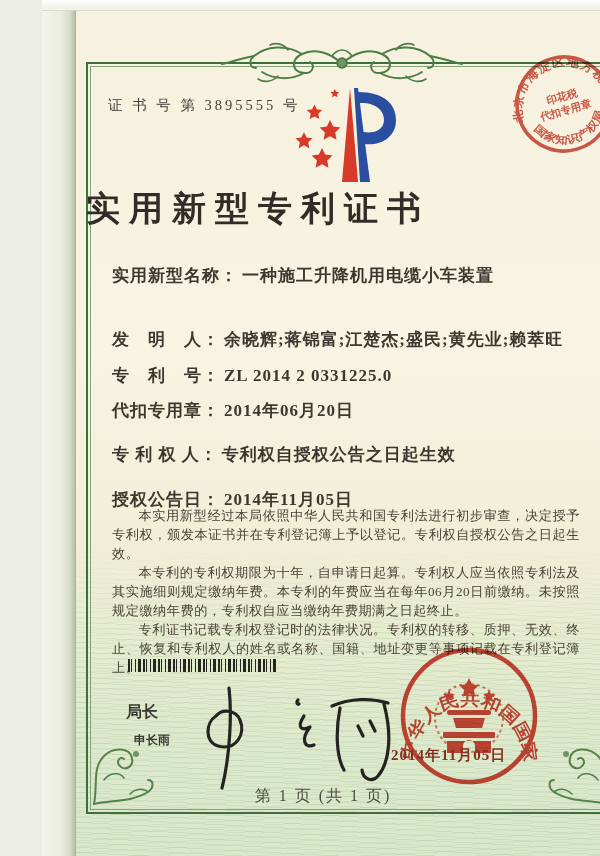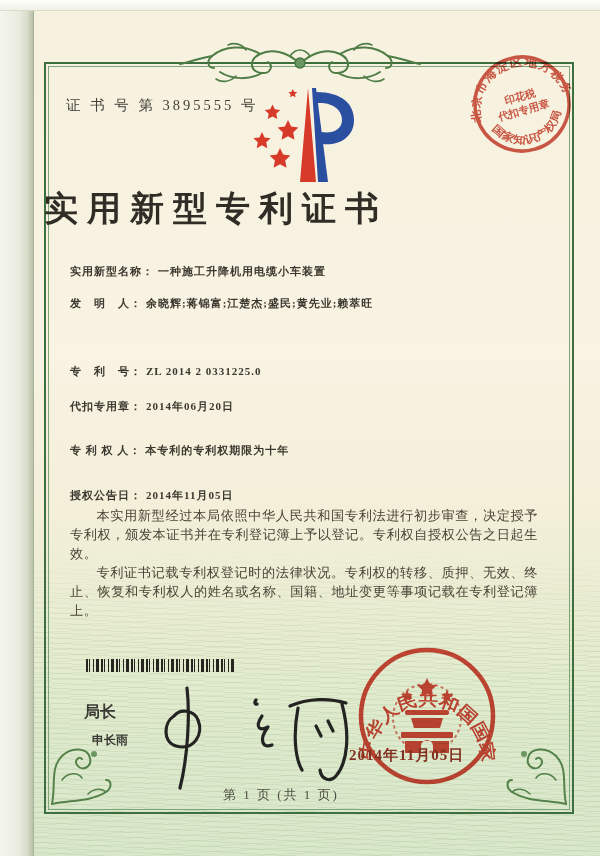--- a/index.html
+++ b/index.html
@@ -1,41 +1,41 @@
 <!DOCTYPE html>
 <html><head>
 <meta charset="utf-8">
 <style>
   html,body{margin:0;padding:0;}
   body{width:600px;height:856px;position:relative;overflow:hidden;
        background:#eceee6;font-family:"Liberation Serif","DejaVu Serif",serif;}
   #paper{position:absolute;inset:0;
-    background:linear-gradient(180deg,#f7f2df 0%,#f8f3e2 42%,#f3efd9 60%,#e9edd2 72%,#dfeacd 84%,#d9e7ca 100%);}
+    background:linear-gradient(180deg,#f7f2df 0%,#f8f3e2 42%,#f3efd9 60%,#e9edd2 72%,#dfeacd 84%,#d9e7ca 100%);margin-left:42px;}
   .guilloche{position:absolute;left:0;right:0;top:545px;bottom:0;pointer-events:none;
     background:
       repeating-linear-gradient(3deg, rgba(112,158,92,.12) 0 1px, transparent 1px 5px),
       repeating-linear-gradient(-3deg, rgba(112,158,92,.09) 0 1px, transparent 1px 6px);
     -webkit-mask-image:linear-gradient(180deg,transparent 0,#000 32%);
     mask-image:linear-gradient(180deg,transparent 0,#000 32%);}
   .strip-top{position:absolute;left:0;top:0;width:600px;height:10px;
     background:linear-gradient(180deg,#fdfdfb,#f0f1e7);border-bottom:1px solid #dadcc9;z-index:9;}
   .strip-left{position:absolute;left:0;top:0;width:34px;height:856px;z-index:9;
     background:linear-gradient(90deg,#f4f5ee 0%,#e9ecdf 55%,#d9ddcb 80%,#b9c2aa 96%,#9fab90 100%);}
   .frame{position:absolute;left:44px;top:62px;width:526px;height:748px;
     border:2px solid #3e6f3e;z-index:2;}
   .frame::before{content:"";position:absolute;inset:2px;border:1px solid #7fa477;}
   .cert-number{position:absolute;left:66px;top:96px;font-size:14.5px;letter-spacing:3px;
     color:#45413a;z-index:3;}
   .title{position:absolute;left:44px;top:186px;width:526px;text-align:left;
     font-size:34px;font-weight:bold;letter-spacing:9px;color:#312d26;z-index:3;}
   .fields{position:absolute;left:0;top:0;z-index:3;}
-  .frow{position:absolute;left:70px;width:480px;white-space:nowrap;font-size:11px;color:#3d382f;}
+  .frow{position:absolute;left:70px;width:480px;white-space:nowrap;font-size:17px;color:#3d382f;}
   .frow .lb{font-weight:bold;letter-spacing:1px;}
   .frow .vl{font-weight:bold;letter-spacing:1px;margin-left:4px;}
-  .r0{top:264px}.r1{top:296px}.r2{top:364px}.r3{top:399px}.r4{top:443px}.r5{top:488px}
+  .r0{top:264px}.r1{top:328px}.r2{top:364px}.r3{top:399px}.r4{top:443px}.r5{top:488px}
   .paras{position:absolute;left:70px;top:506px;width:468px;z-index:3;}
   .paras p{margin:0;text-indent:2em;font-size:13.2px;line-height:19px;color:#4a4337;
     text-align:justify;letter-spacing:.5px;}
   .barcode{position:absolute;left:86px;top:659px;width:150px;height:13px;z-index:3;
     background:repeating-linear-gradient(90deg,#26251f 0 2px,transparent 2px 3px,#26251f 3px 4px,
       transparent 4px 7px,#26251f 7px 8px,transparent 8px 10px,#26251f 10px 13px,transparent 13px 15px);}
   .director-title{position:absolute;left:84px;top:702px;font-size:16px;font-weight:bold;
     color:#3a3a34;z-index:3;font-family:Liberation Sans, sans-serif;}
   .director-name{position:absolute;left:92px;top:732px;font-size:12px;font-weight:bold;
     color:#3a3a34;z-index:3;font-family:Liberation Mono, monospace;}
@@ -44,21 +44,21 @@
   .seal-date{position:absolute;left:349px;top:746px;width:150px;font-size:15px;font-weight:bold;
     color:#82301f;letter-spacing:1px;z-index:7;}
   .tax-stamp{position:absolute;left:464px;top:46px;z-index:6;opacity:.88;
     transform:rotate(-16deg);mix-blend-mode:multiply;}
   .logo{position:absolute;left:250px;top:84px;z-index:3;}
   .top-ornament{position:absolute;left:178px;top:38px;z-index:4;}
   .corner{position:absolute;z-index:3;}
   .corner.bl{left:48px;top:734px;}
   .corner.br{left:498px;top:734px;transform:scaleX(-1);}
   .footer{position:absolute;left:44px;top:786px;width:474px;text-align:center;
-    font-size:13px;letter-spacing:2px;color:#4c4d41;z-index:3;}
+    font-size:16px;letter-spacing:2px;color:#4c4d41;z-index:3;}
 </style>
 </head>
 <body>
 
 <div id="paper">
 
   <div class="guilloche"></div>
 
   <div class="frame"></div>
 
@@ -127,29 +127,30 @@
     <div class="frow r1">
       <span class="lb">发　明　人：</span><span class="vl">余晓辉;蒋锦富;江楚杰;盛民;黄先业;赖萃旺</span>
     </div>
     <div class="frow r2">
       <span class="lb">专　利　号：</span><span class="vl">ZL 2014 2 0331225.0</span>
     </div>
     <div class="frow r3">
       <span class="lb">代扣专用章：</span><span class="vl">2014年06月20日</span>
     </div>
     <div class="frow r4">
-      <span class="lb">专 利 权 人：</span><span class="vl">本专利的专利权期限为十年</span>
+      <span class="lb">专 利 权 人：</span><span class="vl">专利权自授权公告之日起生效</span>
     </div>
     <div class="frow r5">
       <span class="lb">授权公告日：</span><span class="vl">2014年11月05日</span>
     </div>
   </div>
 
   <div class="paras">
     <p>本实用新型经过本局依照中华人民共和国专利法进行初步审查，决定授予专利权，颁发本证书并在专利登记簿上予以登记。专利权自授权公告之日起生效。</p>
+    <p>本专利的专利权期限为十年，自申请日起算。专利权人应当依照专利法及其实施细则规定缴纳年费。本专利的年费应当在每年06月20日前缴纳。未按照规定缴纳年费的，专利权自应当缴纳年费期满之日起终止。</p>
     <p>专利证书记载专利权登记时的法律状况。专利权的转移、质押、无效、终止、恢复和专利权人的姓名或名称、国籍、地址变更等事项记载在专利登记簿上。</p>
   </div>
 
   <div class="barcode"></div>
 
   <div class="director-title">局长</div>
   <div class="director-name">申长雨</div>
 
   <svg class="signature" width="230" height="120" viewBox="0 0 230 120">
     <g stroke="#232322" stroke-width="3.2" fill="none" stroke-linecap="round" stroke-linejoin="round">

